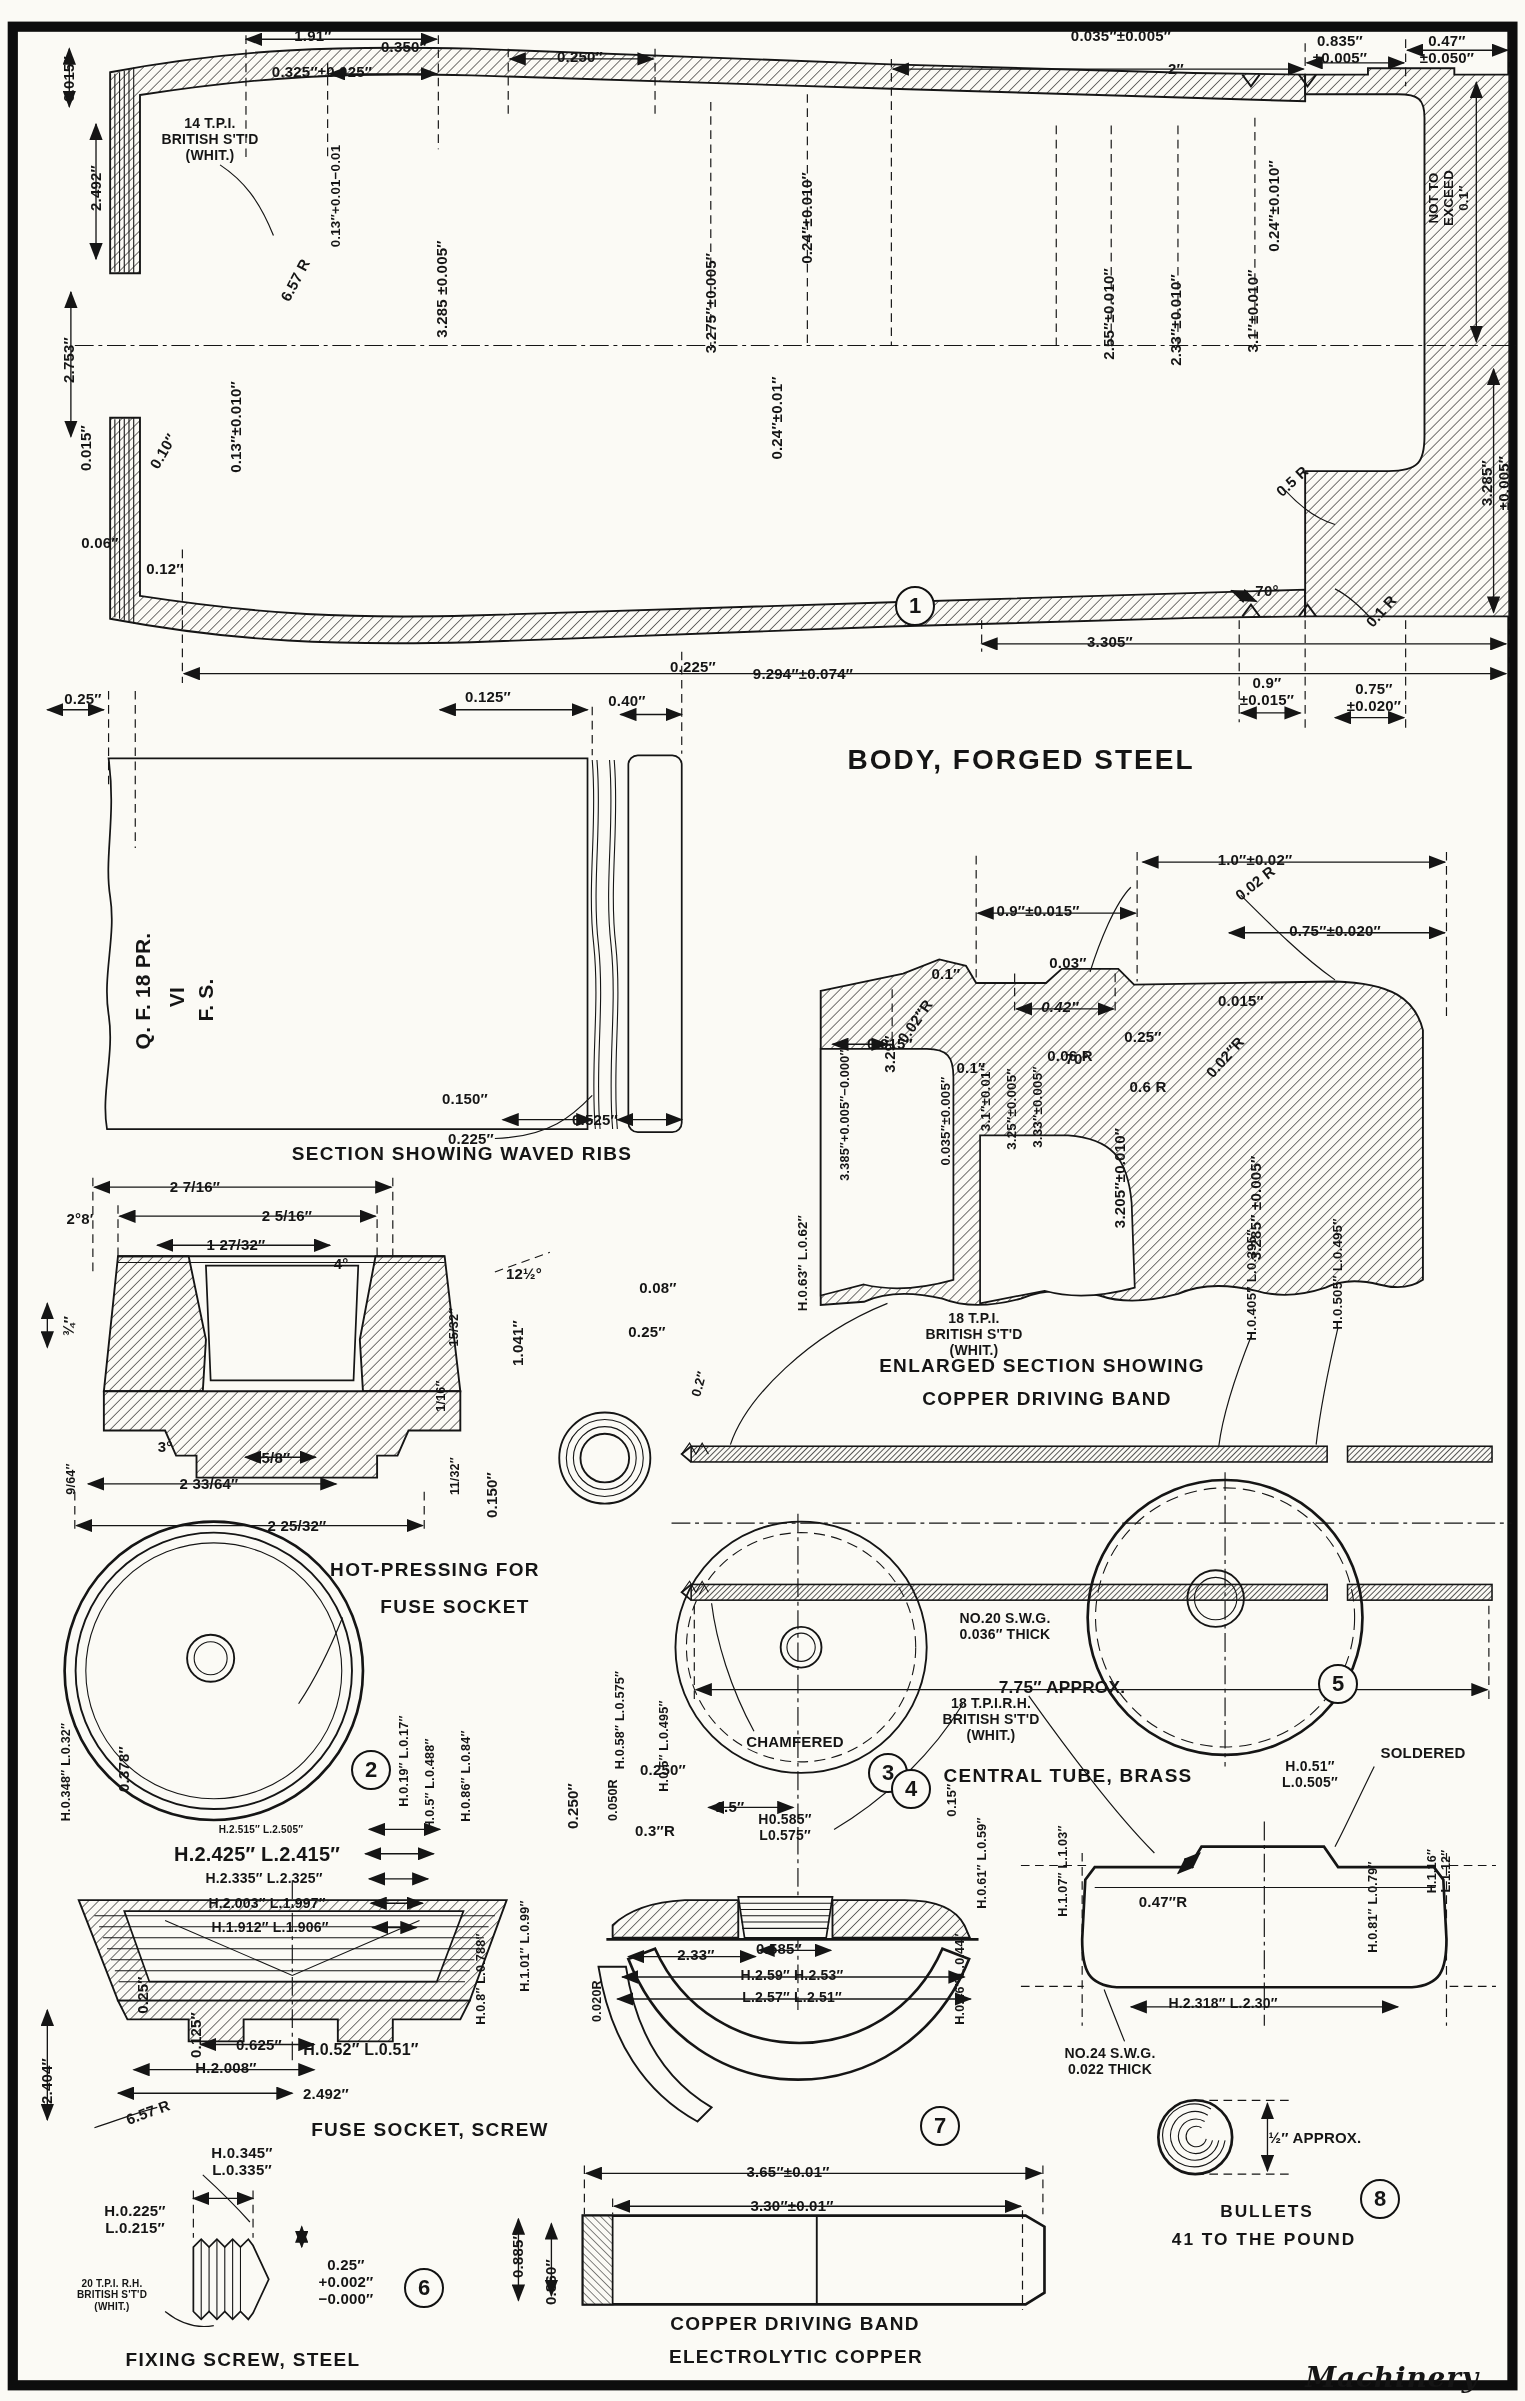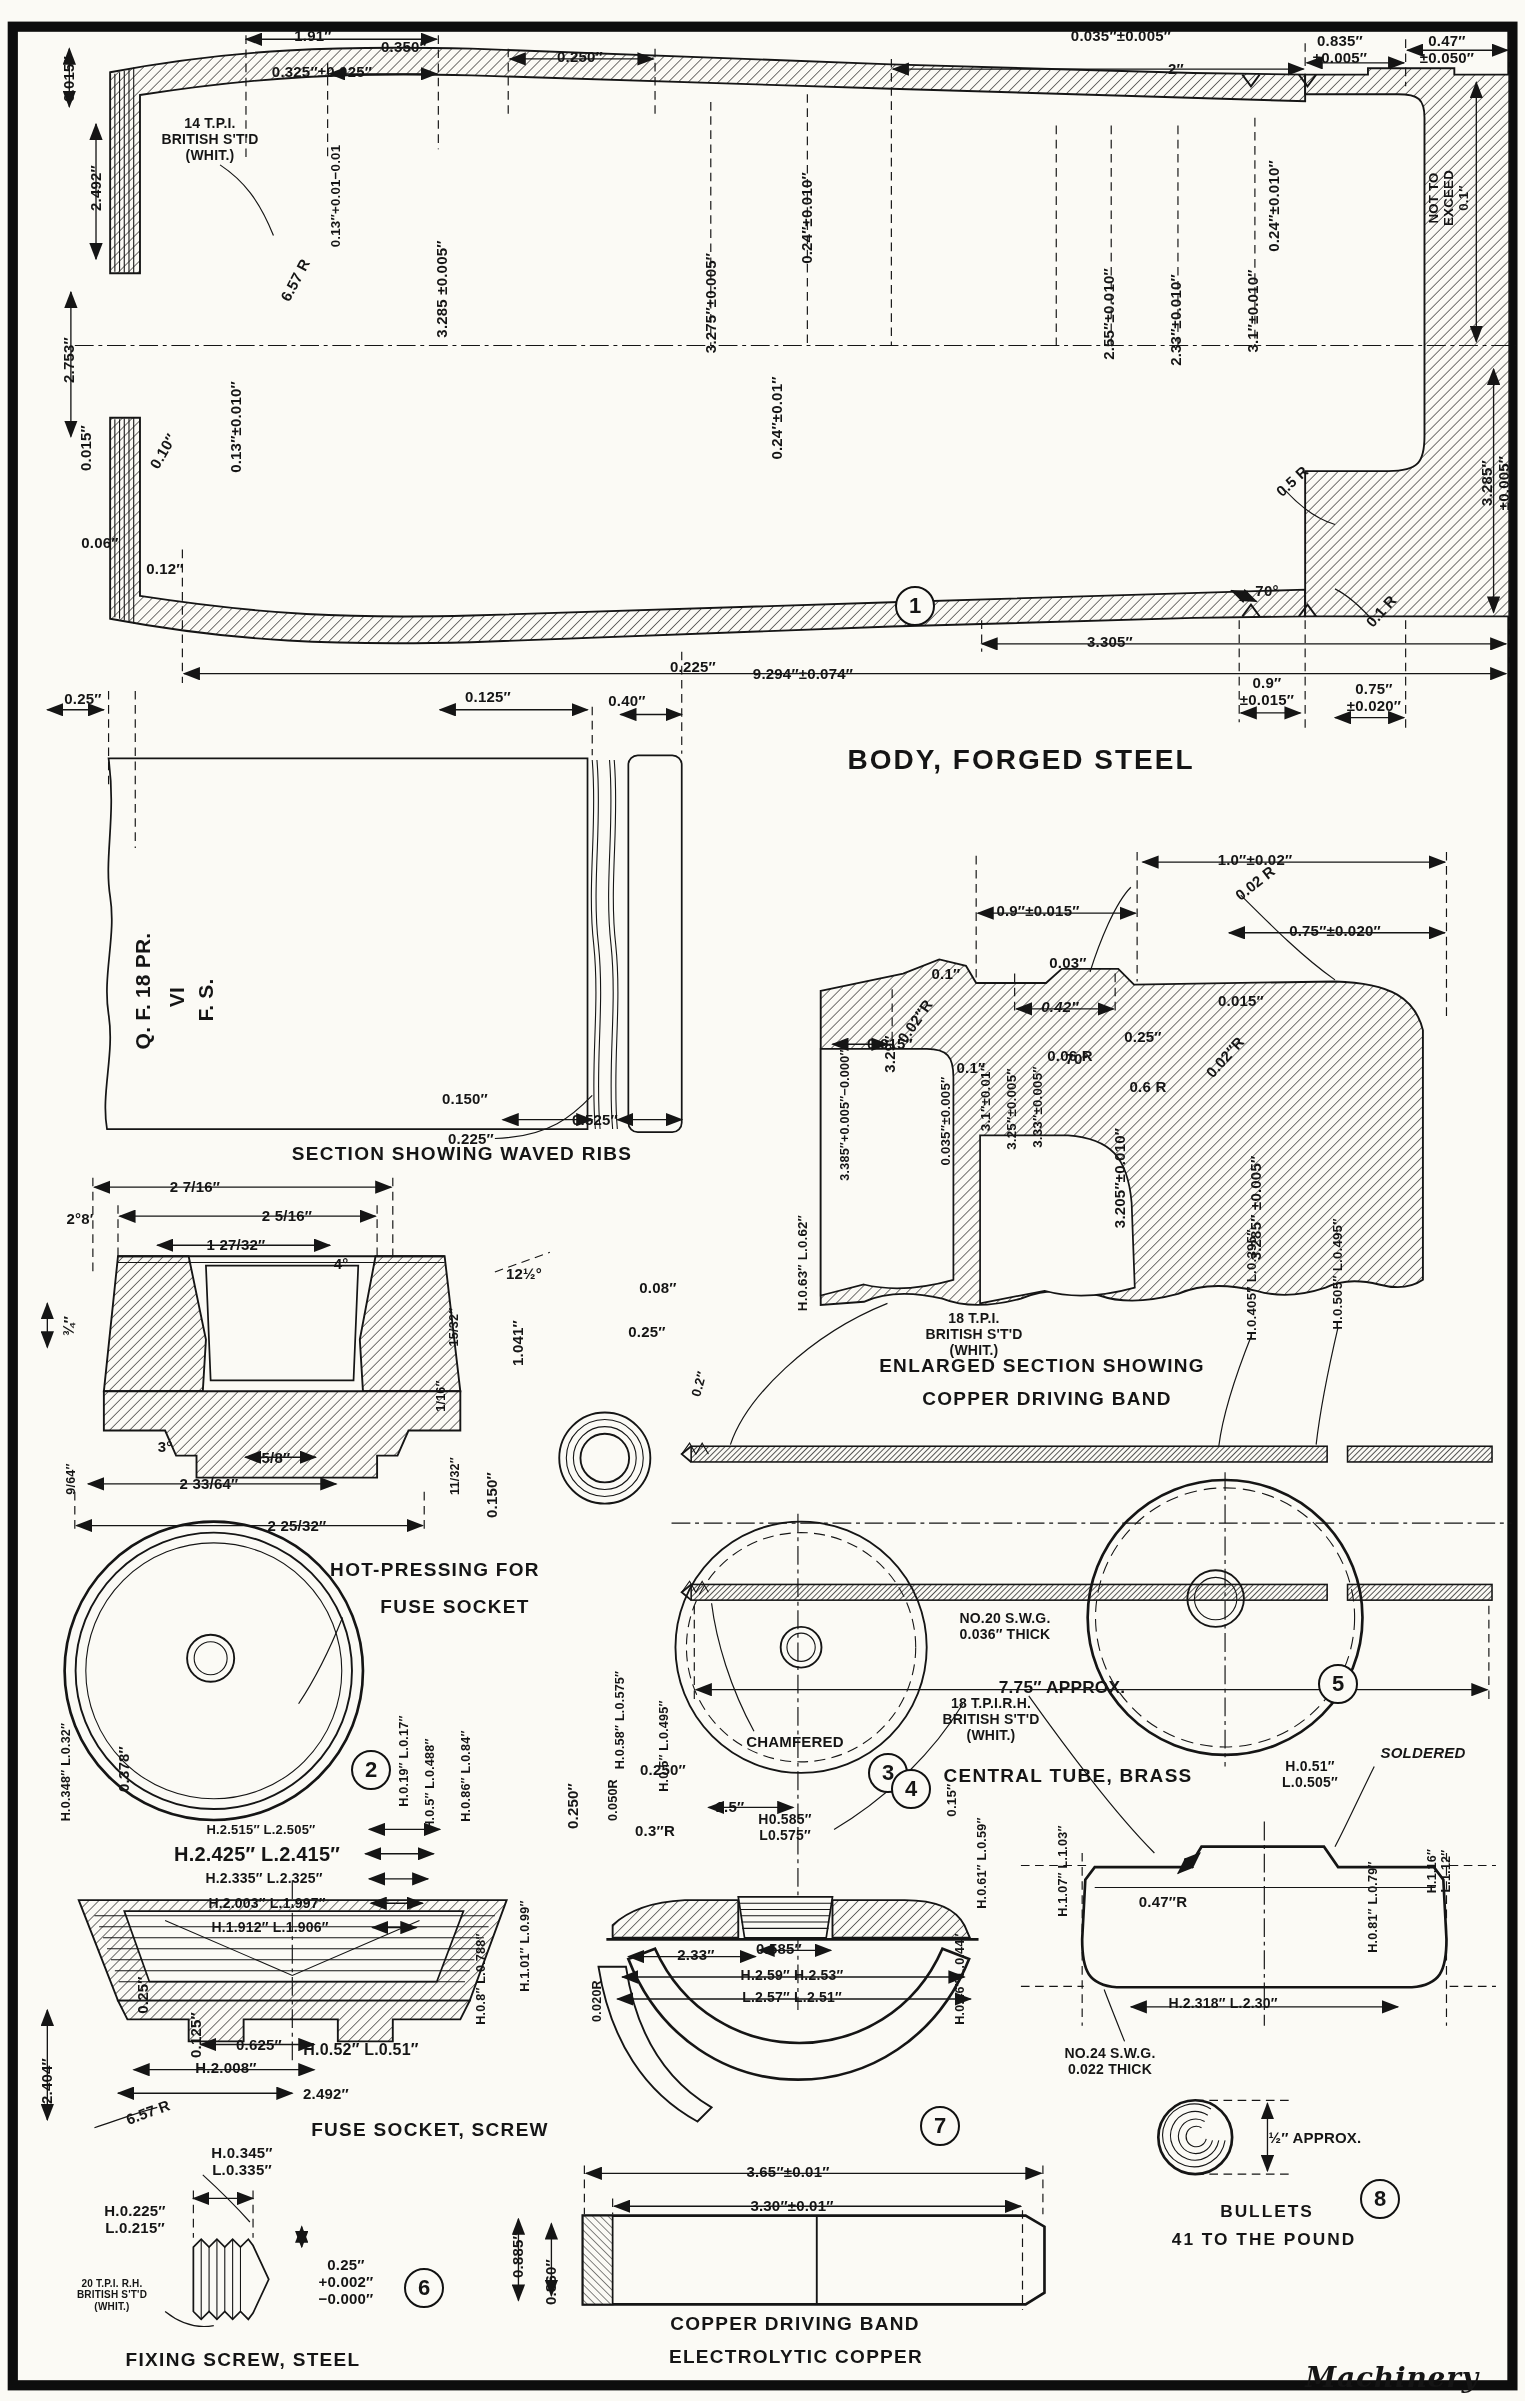--- a/index.html
+++ b/index.html
@@ -486,21 +486,21 @@
       <div class="lbl" style="left: 165px; top: 1447px; transform: translate(-50%, -50%);">3°</div>
       <div class="lbl" style="left: 276px; top: 1458px; transform: translate(-50%, -50%);">5/8″</div>
       <div class="lbl" style="left: 209px; top: 1484px; transform: translate(-50%, -50%);">2 33/64″</div>
       <div class="lbl" style="left: 455px; top: 1476px; font-size: 12.6px; transform: translate(-50%, -50%) rotate(-90deg);">11/32″</div>
       <div class="lbl" style="left: 492px; top: 1495px; transform: translate(-50%, -50%) rotate(-90deg);">0.150″</div>
       <div class="lbl" style="left: 297px; top: 1526px; transform: translate(-50%, -50%);">2 25/32″</div>
       <div class="lbl cap" style="left: 435px; top: 1570px; transform: translate(-50%, -50%);">HOT-PRESSING FOR</div>
       <div class="lbl cap" style="left: 455px; top: 1607px; transform: translate(-50%, -50%);">FUSE SOCKET</div>
       <div class="lbl" style="left: 66px; top: 1772px; font-size: 12.6px; transform: translate(-50%, -50%) rotate(-90deg);">H.0.348″ L.0.32″</div>
       <div class="lbl" style="left: 124px; top: 1769px; transform: translate(-50%, -50%) rotate(-90deg);">0.378″</div>
-      <div class="lbl" style="left: 261px; top: 1830px; font-size: 13px; transform: translate(-50%, -50%);">H.2.515″ L.2.505″</div>
+      <div class="lbl" style="left: 261px; top: 1830px; font-size: 10px; transform: translate(-50%, -50%);">H.2.515″ L.2.505″</div>
       <div class="lbl" style="left: 257px; top: 1854px; font-size: 20px; transform: translate(-50%, -50%);">H.2.425″ L.2.415″</div>
       <div class="lbl" style="left: 264px; top: 1879px; font-size: 14px; transform: translate(-50%, -50%);">H.2.335″ L.2.325″</div>
       <div class="lbl" style="left: 267px; top: 1904px; font-size: 14px; transform: translate(-50%, -50%);">H.2.003″ L.1.997″</div>
       <div class="lbl" style="left: 270px; top: 1928px; font-size: 14px; transform: translate(-50%, -50%);">H.1.912″ L.1.906″</div>
       <div class="lbl" style="left: 404px; top: 1761px; font-size: 12.6px; transform: translate(-50%, -50%) rotate(-90deg);">H.0.19″ L.0.17″</div>
       <div class="lbl" style="left: 430px; top: 1784px; font-size: 12.6px; transform: translate(-50%, -50%) rotate(-90deg);">H.0.5″ L.0.488″</div>
       <div class="lbl" style="left: 466px; top: 1776px; font-size: 12.6px; transform: translate(-50%, -50%) rotate(-90deg);">H.0.86″ L.0.84″</div>
       <div class="lbl" style="left: 481px; top: 1979px; font-size: 12.6px; transform: translate(-50%, -50%) rotate(-90deg);">H.0.8″ L.0.788″</div>
       <div class="lbl" style="left: 525px; top: 1946px; font-size: 12.6px; transform: translate(-50%, -50%) rotate(-90deg);">H.1.01″ L.0.99″</div>
       <div class="lbl" style="left: 143px; top: 1995px; transform: translate(-50%, -50%) rotate(-90deg);">0.25″</div>
@@ -536,21 +536,21 @@
       <div class="lbl" style="left: 779px; top: 1949px; transform: translate(-50%, -50%);">0.585″</div>
       <div class="lbl" style="left: 792px; top: 1976px; font-size: 14px; transform: translate(-50%, -50%);">H.2.59″ H.2.53″</div>
       <div class="lbl" style="left: 792px; top: 1998px; font-size: 14px; transform: translate(-50%, -50%);">L.2.57″ L.2.51″</div>
       <div class="lbl" style="left: 597px; top: 2001px; font-size: 12.6px; transform: translate(-50%, -50%) rotate(-90deg);">0.020R</div>
       <div class="lbl" style="left: 960px; top: 1979px; font-size: 12.6px; transform: translate(-50%, -50%) rotate(-90deg);">H.0.46″ L.0.44″</div>
       <div class="lbl" style="left: 991px; top: 1720px; font-size: 14px; transform: translate(-50%, -50%);">18 T.P.I.R.H.
 BRITISH S'T'D
 (WHIT.)</div>
       <div class="lbl" style="left: 1005px; top: 1627px; font-size: 14px; transform: translate(-50%, -50%);">NO.20 S.W.G.
 0.036″ THICK</div>
-      <div class="lbl" style="left: 1423px; top: 1753px; transform: translate(-50%, -50%); font-style: italic;">SOLDERED</div>
+      <div class="lbl" style="left: 1423px; top: 1753px; transform: translate(-50%, -50%);">SOLDERED</div>
       <div class="lbl" style="left: 1310px; top: 1775px; font-size: 14px; transform: translate(-50%, -50%);">H.0.51″
 L.0.505″</div>
       <div class="lbl" style="left: 1063px; top: 1871px; font-size: 12.6px; transform: translate(-50%, -50%) rotate(-90deg);">H.1.07″ L.1.03″</div>
       <div class="lbl" style="left: 1163px; top: 1902px; transform: translate(-50%, -50%);">0.47″R</div>
       <div class="lbl" style="left: 1373px; top: 1907px; font-size: 12.6px; transform: translate(-50%, -50%) rotate(-90deg);">H.0.81″ L.0.79″</div>
       <div class="lbl" style="left: 1439px; top: 1871px; font-size: 12.6px; transform: translate(-50%, -50%) rotate(-90deg);">H.1.16″ L.1.12″</div>
       <div class="lbl" style="left: 1223px; top: 2004px; font-size: 14px; transform: translate(-50%, -50%);">H.2.318″ L.2.30″</div>
       <div class="lbl" style="left: 1110px; top: 2062px; font-size: 14px; transform: translate(-50%, -50%);">NO.24 S.W.G.
 0.022 THICK</div>
       <div class="lbl" style="left: 788px; top: 2172px; transform: translate(-50%, -50%);">3.65″±0.01″</div>

